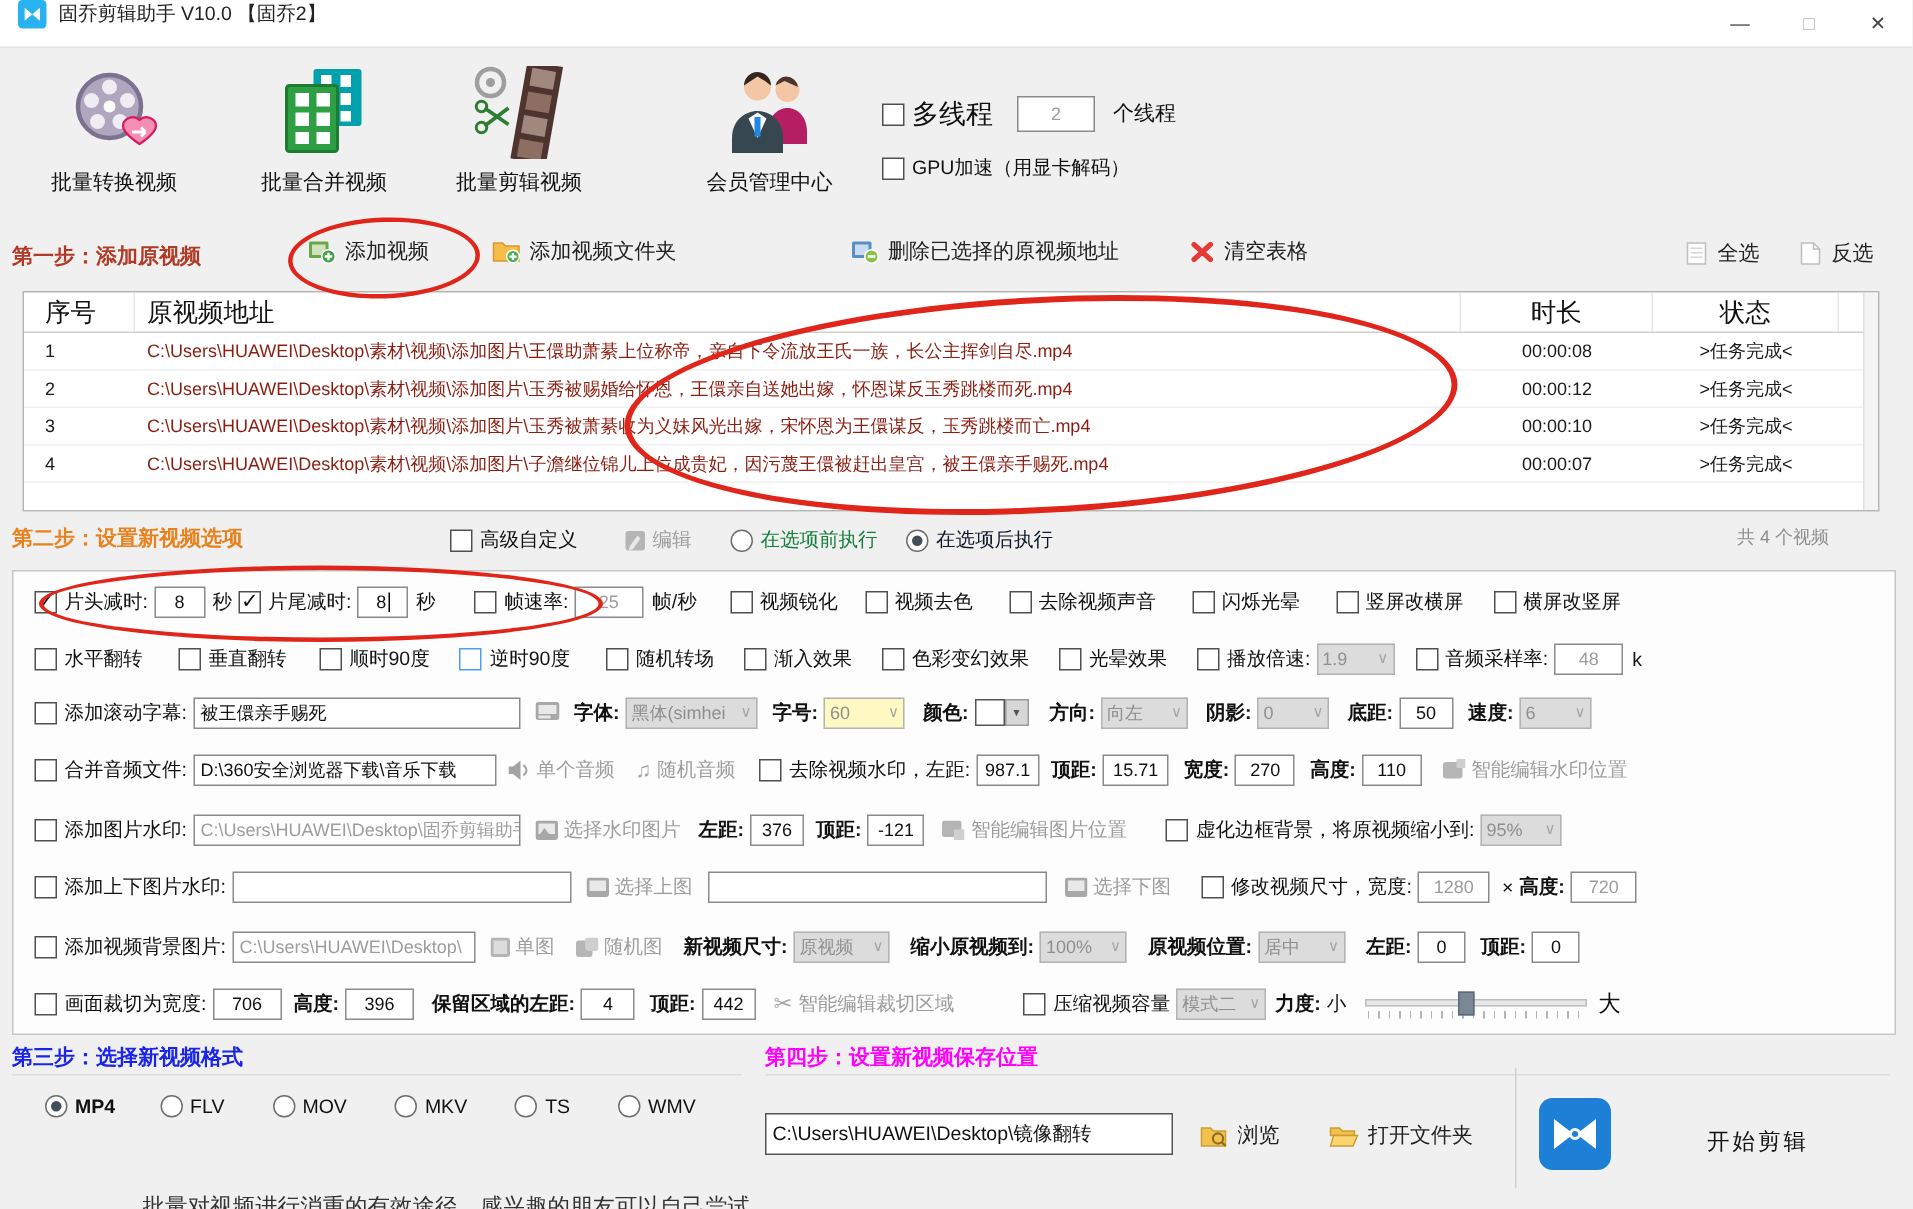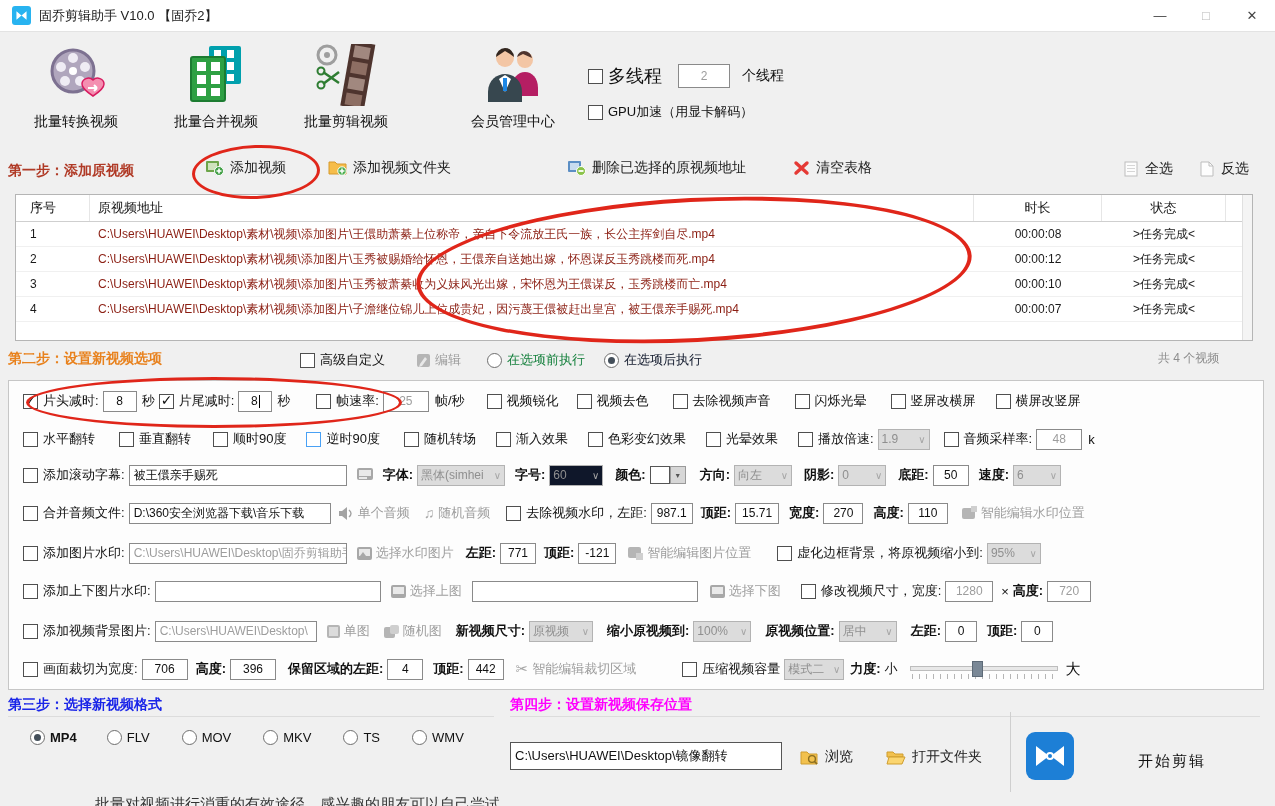--- a/index.html
+++ b/index.html
@@ -1,20 +1,20 @@
 <!DOCTYPE html>
 <html><head>
 <meta charset="utf-8">
 <style>
   html,body{margin:0;padding:0}
   body{width:1275px;height:806px;position:relative;overflow:hidden;background:#f0f0f0;
        font-family:"Liberation Sans","DejaVu Sans",sans-serif;font-size:13px;color:#111;}
   .abs{position:absolute}
   
-  .titlebar{position:absolute;left:0;top:0;right:0;height:31px;background:#fff;border-bottom:1px solid #e3e3e3;display:flex;align-items:center}
+  .titlebar{position:absolute;left:0;top:0;right:0;height:31px;background:#fff;border-bottom:1px solid #e3e3e3;display:flex;align-items:flex-start}
   .appicon{width:19px;height:19px;border-radius:3px;background:#28b3f0;margin:0 8px 0 12px;flex:none;display:flex;align-items:center;justify-content:center}
   .title{font-size:13px;color:#222}
   .wbtns{margin-left:auto;display:flex;height:31px}
   .wbtn{width:46px;height:31px;display:flex;align-items:center;justify-content:center;font-size:13px;color:#444}
   .wbtn.dim{color:#b9b9b9}
   
   .bigbtn{position:absolute;text-align:center;cursor:pointer}
   .bigbtn .lbl{display:block;margin-top:4px;font-size:14px;color:#111}
   .chkline{display:flex;align-items:center}
   
@@ -22,38 +22,38 @@
   .cb.on::after{content:"✓";position:absolute;left:1px;top:-3px;font-size:14px;font-weight:bold;color:#101010}
   .cb.focus{border-color:#49a1f5}
   .radio{width:15px;height:15px;border:1px solid #6e6e6e;border-radius:50%;background:#fff;display:inline-block;margin-right:5px;flex:none;position:relative;box-sizing:border-box}
   .radio.on::after{content:"";position:absolute;left:3px;top:3px;width:7px;height:7px;border-radius:50%;background:#444f5a}
   .ipt{display:inline-flex;align-items:center;justify-content:center;height:21px;border:1px solid #8a8a8a;background:#fff;font-size:12px;box-sizing:border-box;flex:none;white-space:nowrap;overflow:hidden}
   .ipt.l{justify-content:flex-start;padding:0 4px}
   .dis{color:#9d9d9d}
   .caret::after{content:"";width:1px;height:13px;background:#000;margin-left:1px}
   .combo{display:inline-flex;align-items:center;justify-content:space-between;height:21px;border:1px solid #b3b3b3;background:#dcdcdc;color:#8f8f8f;font-size:12px;padding:0 3px;box-sizing:border-box;flex:none;white-space:nowrap;overflow:hidden}
   .combo::after{content:"∨";font-size:10px;color:#a5a5a5;margin-left:4px;flex:none}
-  .combo.lite{background:#0f172a}
+  .combo.lite{background:#fef9c3}
   .grp{display:inline-flex;align-items:center;flex:none}
   .lab{margin-right:4px;white-space:nowrap}
   .graytxt{color:#9d9d9d}
   .mini{flex:none;display:inline-block;margin:0 4px}
   .note::before{content:"♫";color:#a6a6a6;font-size:14px}
   .sciss::before{content:"✂";color:#a6a6a6;font-size:15px}
   
   .s1title{color:#b03a26;font-weight:bold;font-size:14px}
   .s2title{color:#e8821e;font-weight:bold;font-size:14px}
   .s3title{color:#1a25e8;font-weight:bold;font-size:14px}
   .s4title{color:#ff00ff;font-weight:bold;font-size:14px}
   .toolbtn{position:absolute;display:flex;align-items:center;font-size:14px;color:#222;cursor:pointer}
   .toolbtn svg{margin-right:6px}
   
   .vtable{position:absolute;left:15px;top:194px;width:1238px;height:147px;background:#fff;border:1px solid #b5b5b5;box-sizing:border-box;overflow:hidden}
   .trow{display:grid;grid-template-columns:74px 884px 128px 124px 1fr;align-items:center;height:24px;border-bottom:1px solid #f0f0f0}
-  .thead{height:26px;border-bottom:1px solid #cfcfcf;font-size:13px}
+  .thead{height:26px;border-bottom:1px solid #cfcfcf;font-size:17px}
   .thead>div{border-right:1px solid #e6e6e6;height:100%;display:flex;align-items:center}
   .c-no{padding-left:14px}
   .c-path{padding-left:8px;white-space:nowrap;overflow:hidden}
   .c-ctr{text-align:center;justify-content:center;display:flex}
   .pathtxt{color:#8b1e12;font-size:12px}
   .celltxt{font-size:12px;color:#1a1a1a}
   .tscroll{position:absolute;right:0;top:0;bottom:0;width:9px;background:#f4f4f4;border-left:1px solid #e0e0e0}
   
   .panel{position:absolute;left:8px;top:380px;width:1256px;height:310px;background:#fdfdfd;border:1px solid #c6c6c6;box-sizing:border-box}
   .orow{position:absolute;left:14px;right:6px;height:24px;display:flex;align-items:center}
@@ -464,21 +464,21 @@
     </span>
     <span class="grp" style="margin-right:12px">
       <svg class="mini" width="15" height="13">
           <rect x="0" y="0" width="15" height="13" rx="2" fill="#a8a8a8"></rect>
           <rect x="2" y="2" width="11" height="7" fill="#e9e9e9"></rect>
           <path d="M3 9l3-4 3 4z" fill="#a8a8a8"></path>
         </svg>
       <span class="graytxt">选择水印图片</span>
     </span>
     <span class="lab" style="font-weight:bold">左距:</span>
-    <span class="ipt" style="width:36px;margin-right:8px">771</span>
+    <span class="ipt" style="width:36px;margin-right:8px">376</span>
     <span class="lab" style="font-weight:bold">顶距:</span>
     <span class="ipt" style="width:38px;margin-right:8px">-121</span>
     <span class="grp" style="margin-right:26px">
       <svg class="mini" width="15" height="13">
           <rect x="0" y="0" width="13" height="11" rx="2" fill="#b5b5b5"></rect>
           <rect x="8" y="6" width="7" height="7" fill="#cfcfcf"></rect>
         </svg>
       <span class="graytxt">智能编辑图片位置</span>
     </span>
     <span class="grp">

